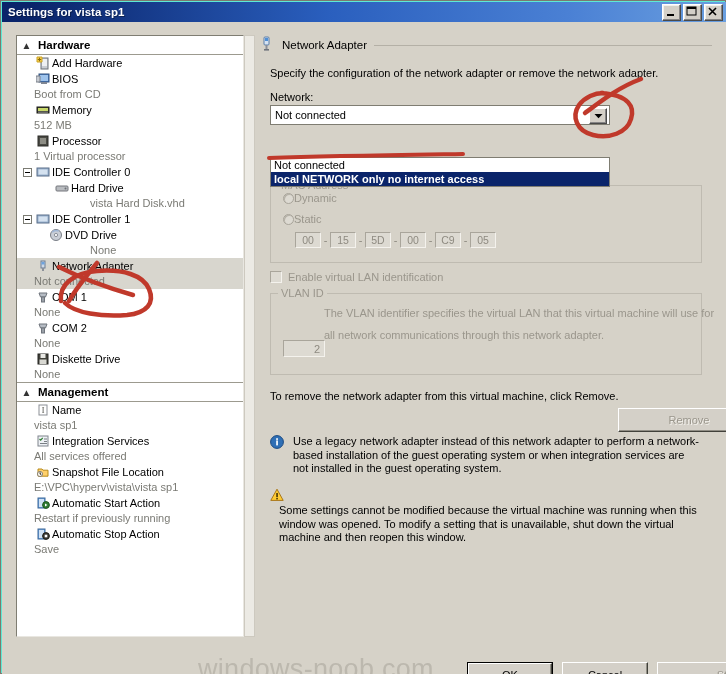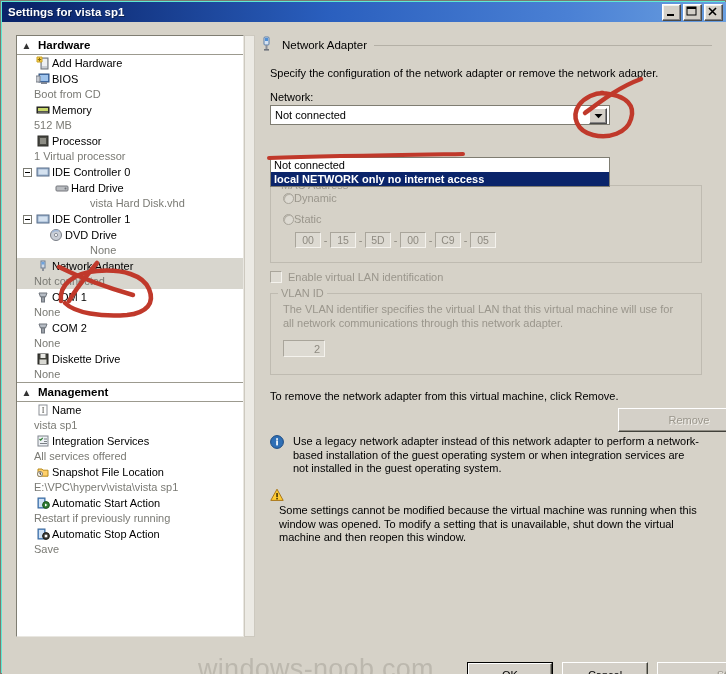--- a/index.html
+++ b/index.html
@@ -138,21 +138,21 @@
     display:flex;align-items:center;justify-content:center;
   }
   .macdash{width:9px;text-align:center;color:#8e8a80;font-size:11px;}
   .chkrow{position:absolute;display:flex;align-items:center;}
   .chk{
     width:12px;height:12px;background:#dddad2;
     border:1px solid #a9a59b;border-right-color:#f4f2ed;border-bottom-color:#f4f2ed;
     box-sizing:border-box;
   }
   .chk-lbl{margin-left:6px;color:#9a968c;font-size:11px;}
-  .vlan-desc{color:#9a968c;font-size:11px;line-height:14px;}
+  .vlan-desc{color:#9a968c;font-size:11px;line-height:22px;margin-left:41px;}
   .vlan-input{
     width:42px;height:17px;background:#dddad2;
     border:1px solid #a9a59b;border-right-color:#f4f2ed;border-bottom-color:#f4f2ed;
     box-sizing:border-box;color:#8e8a80;font-size:11px;
     display:flex;align-items:center;justify-content:flex-end;padding-right:4px;
   }
   .remove-note{position:absolute;left:10px;top:355px;font-size:11px;}
   .btn{
     background:#d4d0c8;border:1px solid #fff;
     border-right-color:#41413a;border-bottom-color:#41413a;

